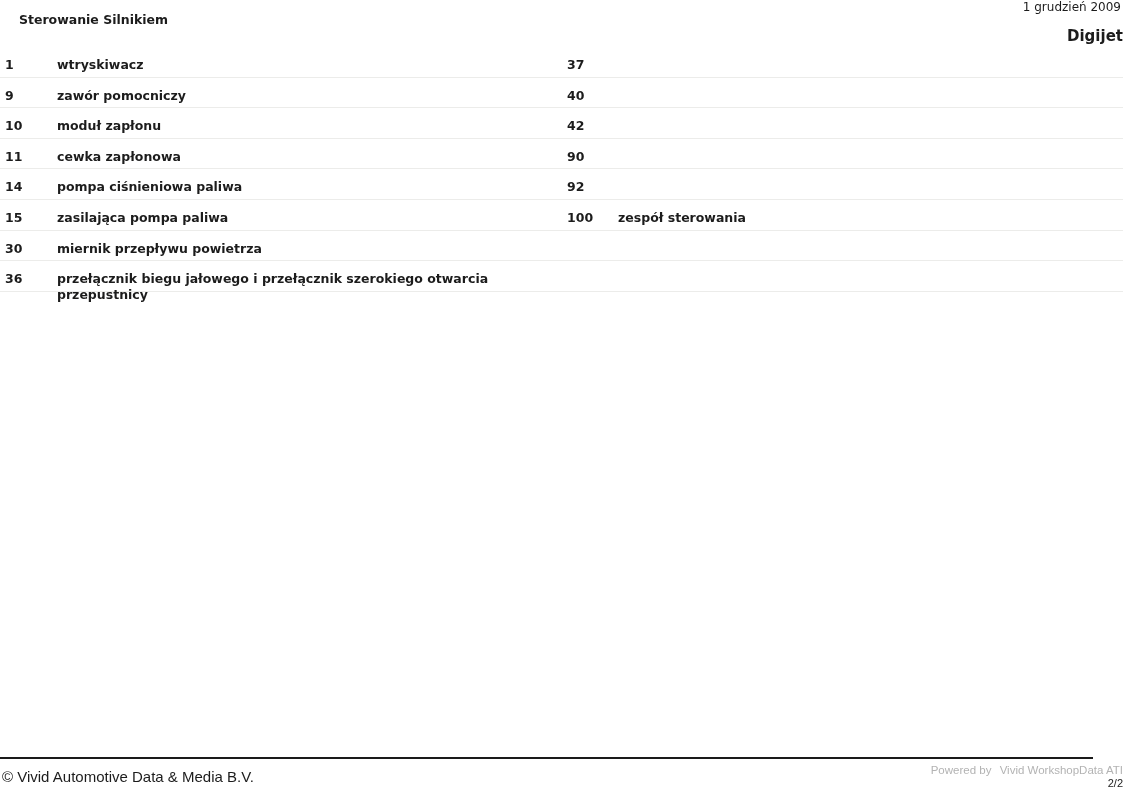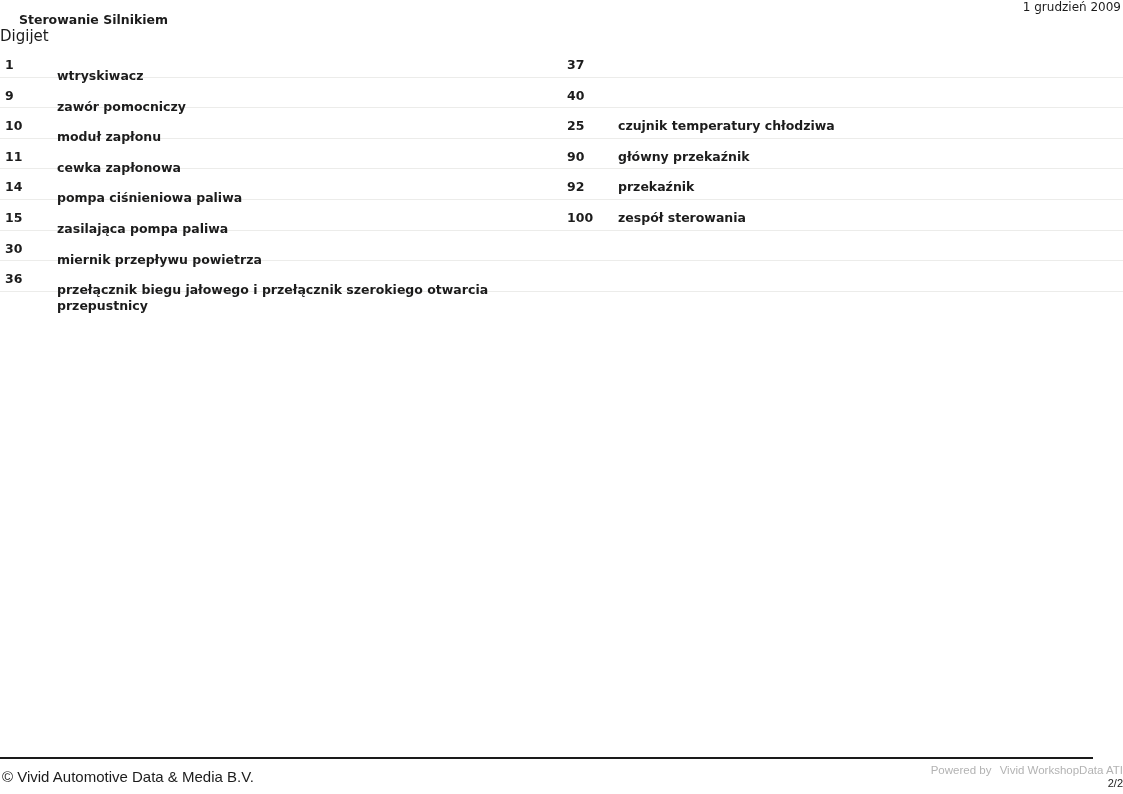--- a/index.html
+++ b/index.html
@@ -33,23 +33,23 @@
     color: var(--text, #1c1c1c);
     white-space: nowrap;
     padding-left: 18px;
   }
 
   .system-title {
     position: absolute;
     top: 27px;
     left: 0;
     width: 100%;
-    text-align: left;
+    text-align: right;
     font-size: 15px;
-    font-weight: normal;
+    font-weight: bold;
     color: var(--text, #1c1c1c);
   }
 
   .legend-table {
     position: absolute;
     top: 47px;
     left: 0;
     width: 1123px;
   }
 
@@ -60,21 +60,21 @@
     padding-top: 10px;
     border-bottom: 1px solid var(--row-divider, #ececea);
     font-size: 12.5px;
     font-weight: bold;
     line-height: 15.5px;
     color: var(--text, #1c1c1c);
   }
 
   .cell { display: block; }
   .num-left   { width: 57px;  padding-left: 5px; flex: none; }
-  .label-left { width: 510px; flex: none; padding-right: 8px; margin-top: 11px; }
+  .label-left { width: 510px; flex: none; padding-right: 8px; }
   .num-right  { width: 51px;  flex: none; }
   .label-right{ flex: 1; padding-right: 8px; }
 
   .footer-rule {
     position: absolute;
     top: 757px;
     left: 0;
     width: 1093px;
     height: 2px;
     background: var(--footer-rule, #1a1a1a);
@@ -134,36 +134,33 @@
 
       <div class="legend-row">
         <span class="cell num-left">9</span>
         <span class="cell label-left">zawór pomocniczy</span>
         <span class="cell num-right">40</span>
       </div>
 
       <div class="legend-row">
         <span class="cell num-left">10</span>
         <span class="cell label-left">moduł zapłonu</span>
-        <span class="cell num-right">25</span>
-        <span class="cell label-right">czujnik temperatury chłodziwa</span>
+        <span class="cell num-right">42</span>
       </div>
 
       <div class="legend-row">
         <span class="cell num-left">11</span>
         <span class="cell label-left">cewka zapłonowa</span>
         <span class="cell num-right">90</span>
-        <span class="cell label-right">główny przekaźnik</span>
       </div>
 
       <div class="legend-row">
         <span class="cell num-left">14</span>
         <span class="cell label-left">pompa ciśnieniowa paliwa</span>
         <span class="cell num-right">92</span>
-        <span class="cell label-right">przekaźnik</span>
       </div>
 
       <div class="legend-row">
         <span class="cell num-left">15</span>
         <span class="cell label-left">zasilająca pompa paliwa</span>
         <span class="cell num-right">100</span>
         <span class="cell label-right">zespół sterowania</span>
       </div>
 
       <div class="legend-row">

